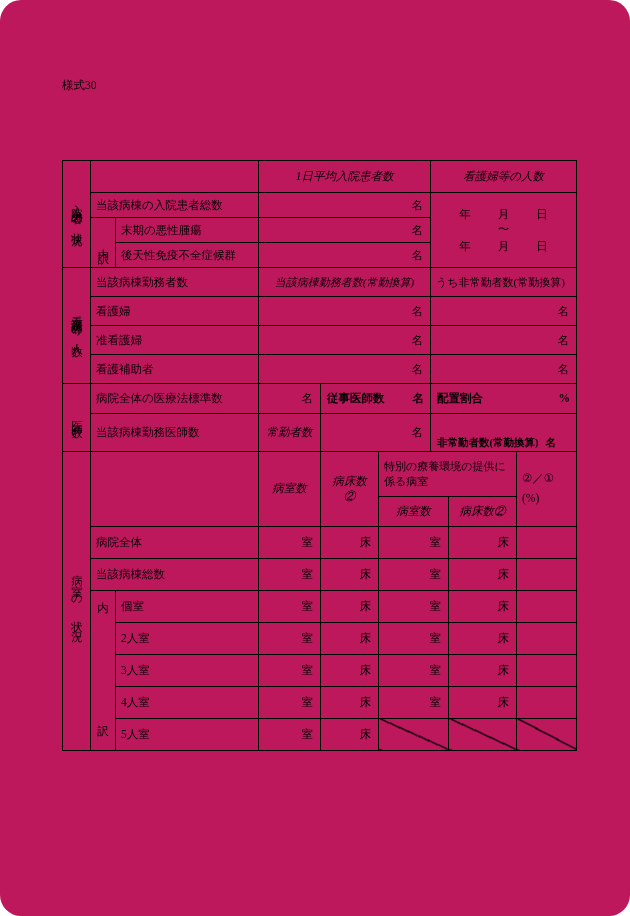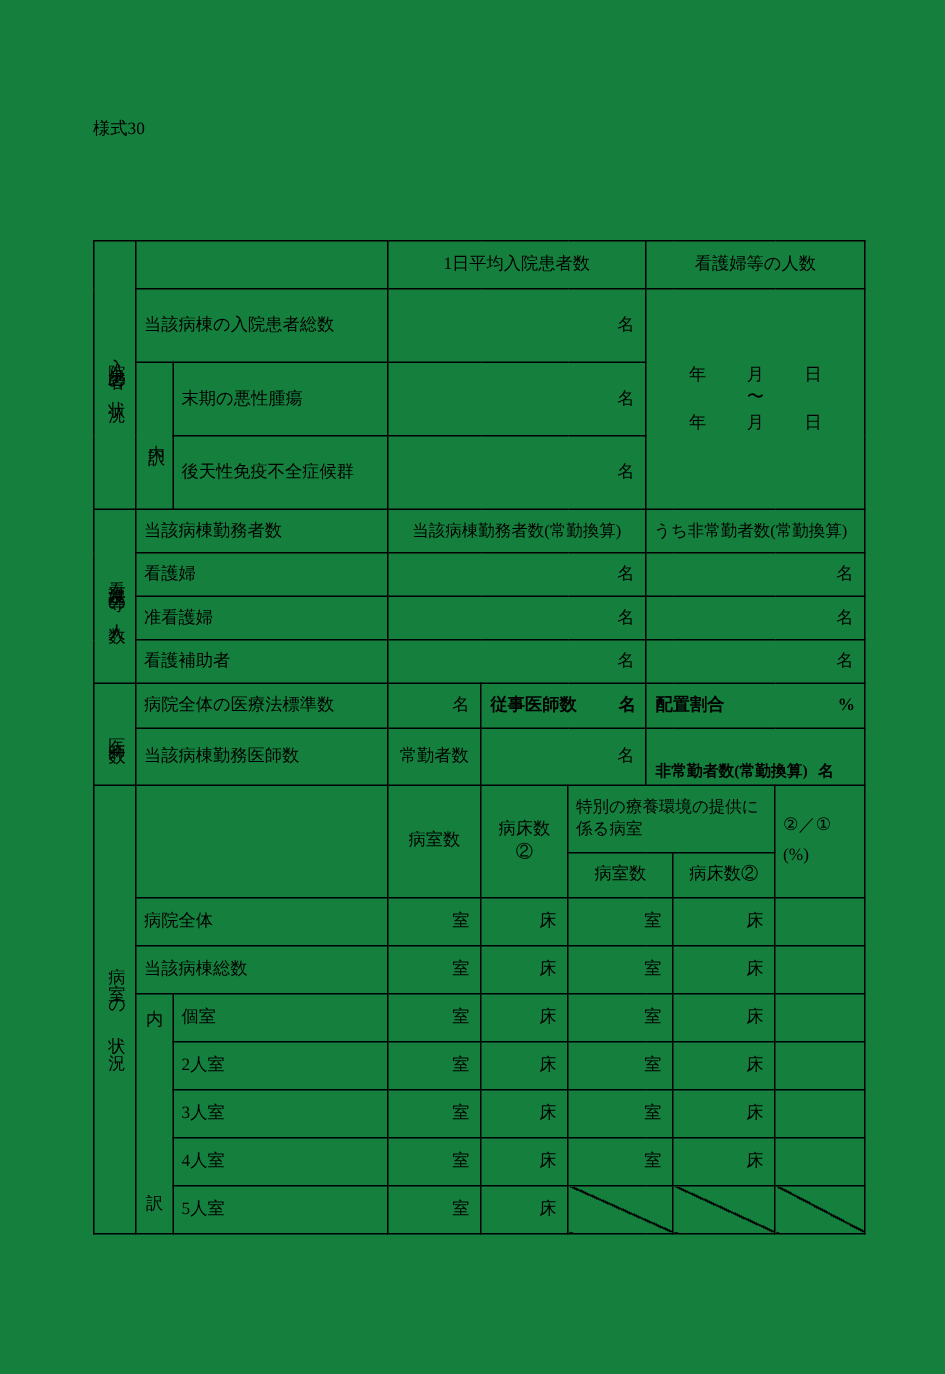--- a/index.html
+++ b/index.html
@@ -1,30 +1,30 @@
 <!DOCTYPE html>
 <html><head>
 <meta charset="utf-8">
 <style>
   * { margin:0; padding:0; box-sizing:border-box; }
   html,body { background:#ffffff; }
   .page {
-    position:relative; width:630px; height:916px; background:#15803d; color:#000;
-    font-family:"Liberation Serif","DejaVu Serif",serif; overflow:hidden;
+    position:relative; width:630px; height:916px; background:#be185d; color:#000;
+    font-family:"Liberation Serif","DejaVu Serif",serif; overflow:hidden;border-radius:21px;
   }
   .form-number { position:absolute; left:62px; top:78px; font-size:11.5px; }
   .form-title  { position:absolute; left:150px; top:131px; font-size:11.5px; letter-spacing:0.5px; }
   table.form-table {
     position:absolute; left:62px; top:160px; width:514px;
     border-collapse:collapse; table-layout:fixed;
   }
   td { border:1px solid #000; font-size:11.5px; padding:1px 6px; vertical-align:middle; line-height:1.3; overflow:hidden; }
-  tr.h32 { height:32px; } tr.h31 { height:49px; } tr.h29 { height:29px; }
+  tr.h32 { height:32px; } tr.h31 { height:25px; } tr.h29 { height:29px; }
   tr.h30 { height:30px; } tr.h45 { height:45px; }
-  .center { text-align:center; }
+  .center { text-align:center;font-style:italic; }
   .label  { text-align:left; padding-left:5px; }
   .unit   { text-align:right; padding-right:7px; }
   .small  { font-size:11px; line-height:1.35;margin-left:36px; }
   .vcell  { text-align:center; padding:2px 1px; }
   .vtext  { writing-mode:vertical-rl; display:inline-block; letter-spacing:3px; }
   .vwide  { letter-spacing:11px; }
   .period-cell { text-align:center; padding:4px 10px; }
   .period-line { display:flex; justify-content:center; gap:27px; line-height:1.45; }
   .period-tilde { text-align:center; line-height:1.35; }
   .spread { display:flex; justify-content:space-between; align-items:center;font-weight:bold; }

